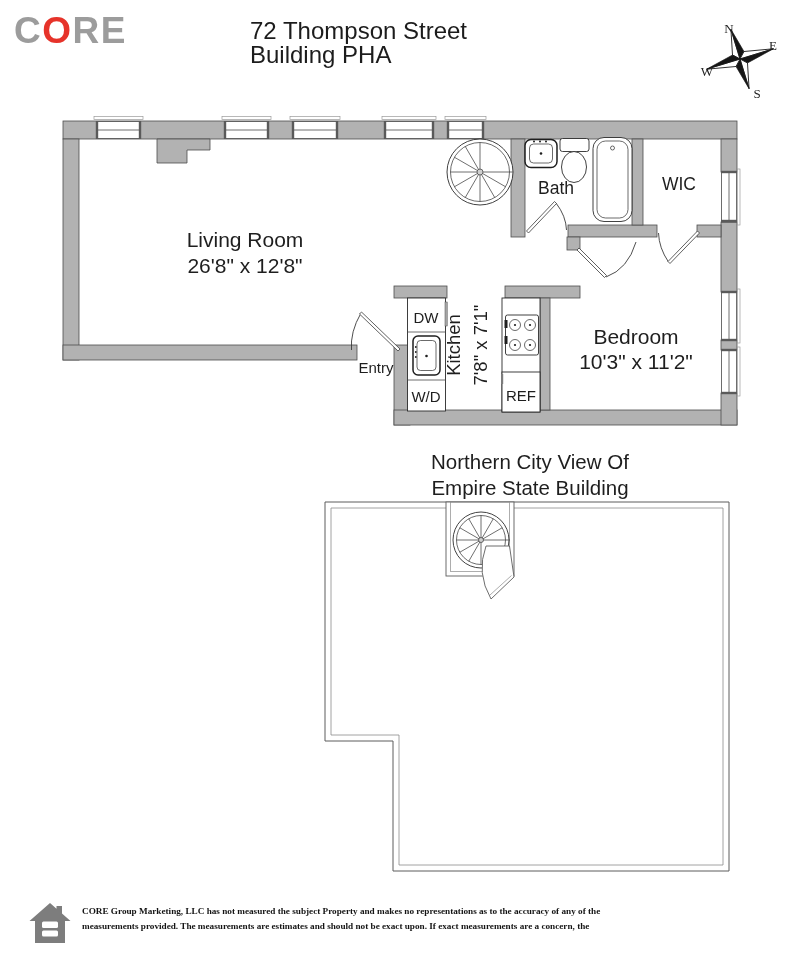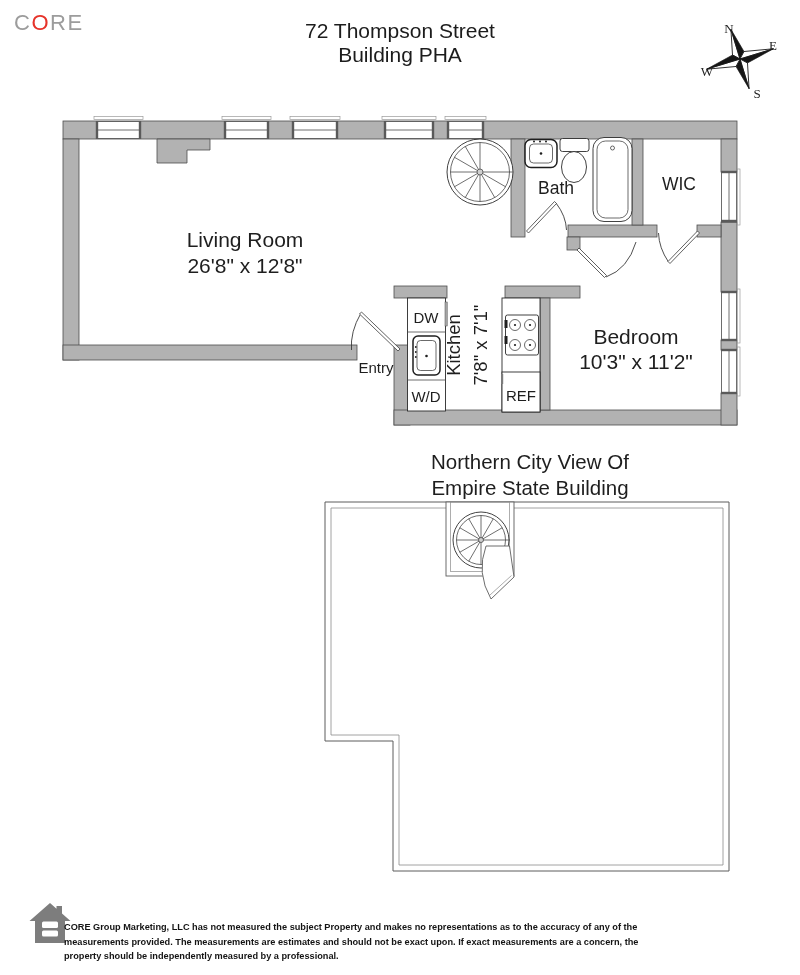--- a/index.html
+++ b/index.html
@@ -1,27 +1,27 @@
 <!DOCTYPE html>
 <html><head>
 <meta charset="utf-8">
 <style>
   html,body{margin:0;padding:0;background:#fff;}
   #page{position:relative;width:800px;height:975px;background:#fff;overflow:hidden;
         font-family:"Liberation Sans",sans-serif;}
   
-  .logo{position:absolute;left:14px;top:10px;font-size:22px;letter-spacing:1.5px;
-        color:#9c9c9c;font-weight:400;}
+  .logo{position:absolute;left:14px;top:10px;font-size:37px;letter-spacing:1.5px;
+        color:#9c9c9c;font-weight:700;}
   .logo .logo-o{color:#e6332a;}
-  .title{position:absolute;left:250px;top:19px;width:300px;text-align:center;
-         color:#1c1c1c;font-size:21px;line-height:24px;}
+  .title{position:absolute;left:250px;top:19px;width:300px;
+         color:#1c1c1c;font-size:24px;line-height:24px;}
   
-  .footer-text{position:absolute;left:64px;top:904px;width:705px;color:#141414;
-        font-family:Liberation Sans, sans-serif;font-weight:bold;font-size:9.2px;
-        line-height:14.6px;letter-spacing:0;margin-top:16px;}
+  .footer-text{position:absolute;left:82px;top:904px;width:705px;color:#141414;
+        font-family:Liberation Serif, serif;font-weight:bold;font-size:9.2px;
+        line-height:14.6px;letter-spacing:0;}
   .house{position:absolute;left:28px;top:901px;}
   
   svg{position:absolute;left:0;top:0;}
   svg text{font-family:"Liberation Sans",sans-serif;fill:#1e1e1e;}
   .wall{fill:#b2b2b2;stroke:#4d4d4d;stroke-width:.8;}
   .winpane{fill:#fff;stroke:#4a4a4a;stroke-width:.8;}
   .sill{fill:#fff;stroke:#9a9a9a;stroke-width:.7;}
   .bar{fill:#5a5a5a;}
   .thin{stroke:#4a4a4a;stroke-width:.8;fill:none;}
   .fix{fill:#fff;stroke:#1f1f1f;stroke-width:1.5;}
@@ -295,16 +295,15 @@
   </svg>
 
   <svg class="house" width="44" height="44" viewBox="0 0 44 44">
     <path d="M22 2 L1.5 20 H7 V42 H37 V20 H42.5 L34 12.5 V5 H28.5 V7.7 Z" fill="#7d7d7d"></path>
     <rect x="14" y="20.5" width="16" height="6.5" rx="1.5" fill="#fff"></rect>
     <rect x="14" y="29.5" width="16" height="6" rx="1.5" fill="#fff"></rect>
   </svg>
   <div class="footer-text">
     <div>CORE Group Marketing, LLC has not measured the subject Property and makes no representations as to the accuracy of any of the</div>
     <div>measurements provided. The measurements are estimates and should not be exact upon. If exact measurements are a concern, the</div>
-    <div>property should be independently measured by a professional.</div>
   </div>
 
 </div>
 
 </body></html>

